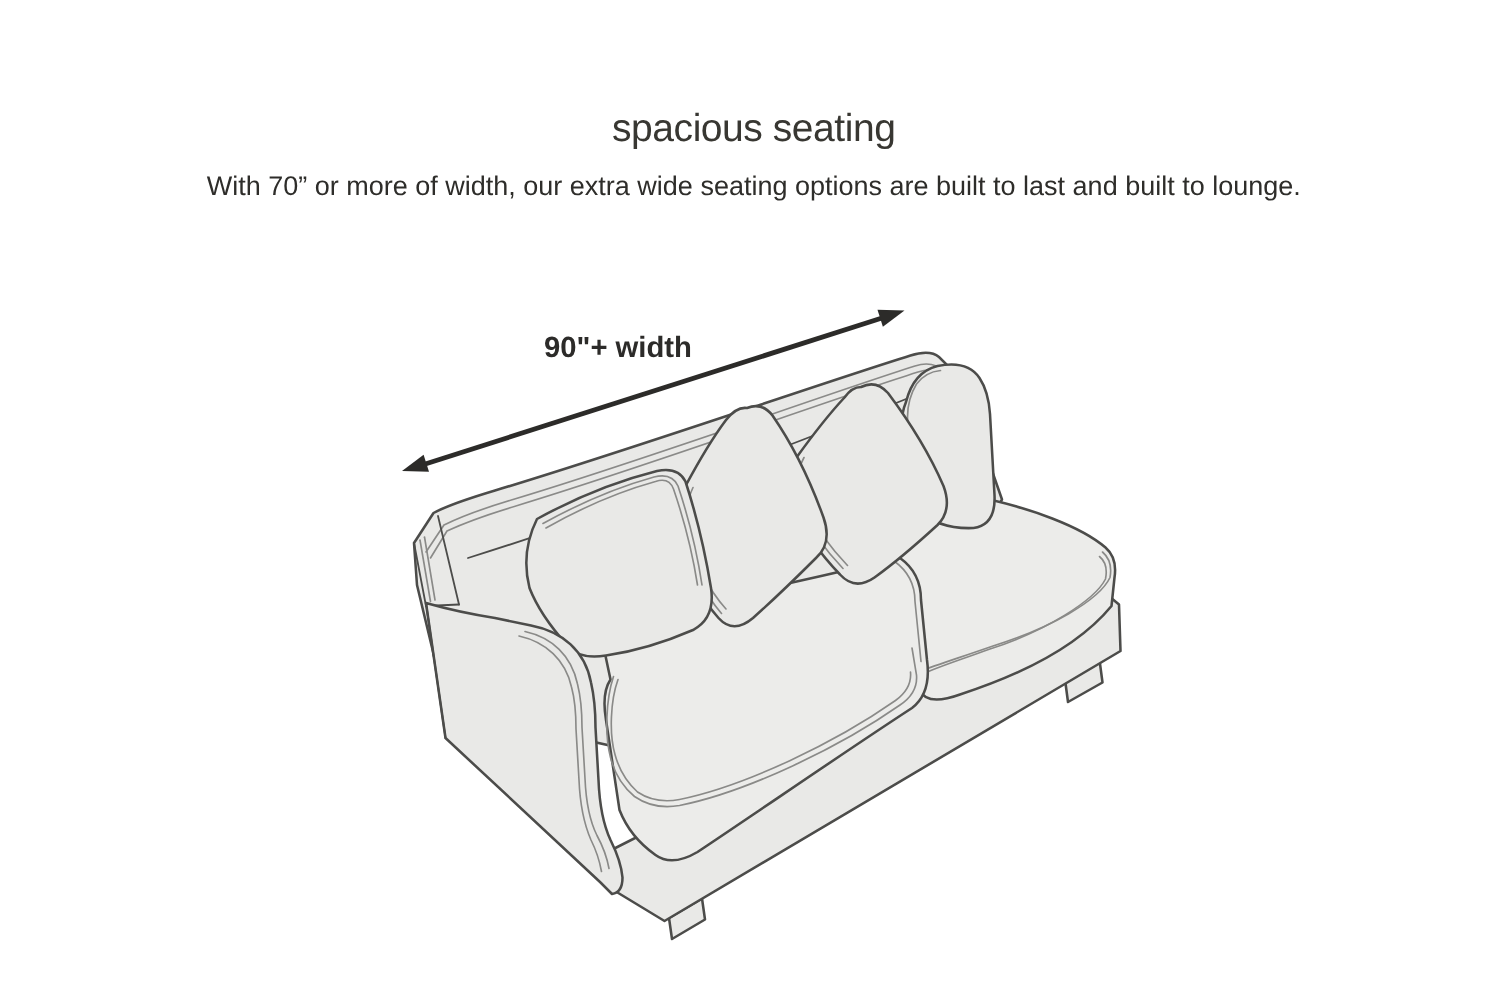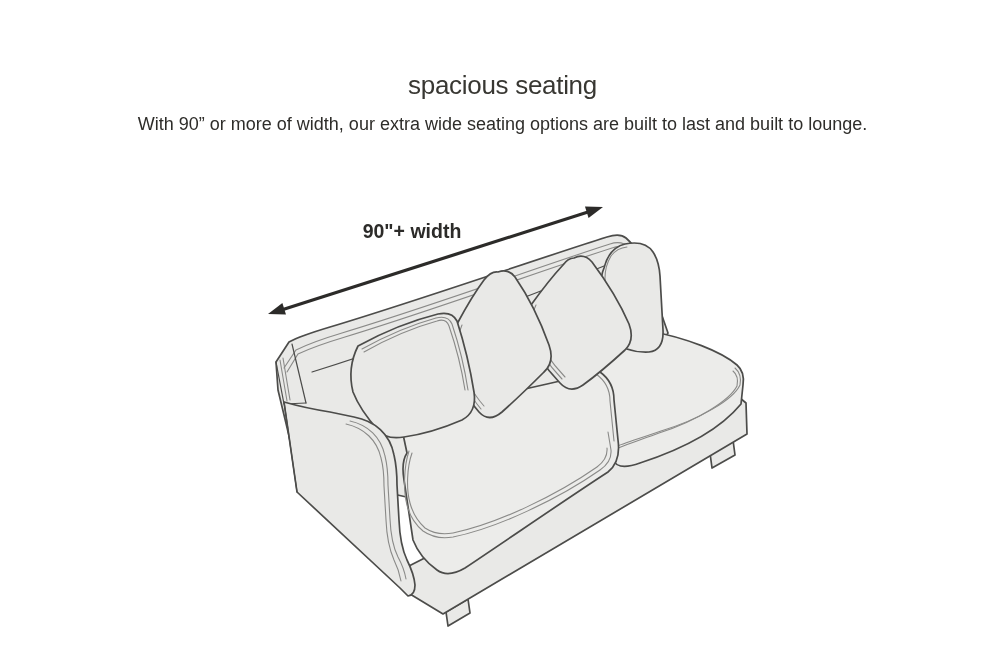--- a/index.html
+++ b/index.html
@@ -29,21 +29,21 @@
   .dim-label{fill:var(--accent);font-family:"Liberation Sans","DejaVu Sans",sans-serif;font-size:19.5px;font-weight:bold;text-anchor:middle;}
 </style>
 </head>
 <body>
 
 <div class="canvas">
 
   <h1 class="title">spacious seating</h1>
 
   <div class="desc">
-    <div>With 90” or more of width, our extra wide seating options are built to last and built to lounge.</div>
+    <div>With 70” or more of width, our extra wide seating options are built to last and built to lounge.</div>
   </div>
 
   <svg class="diagram" viewBox="0 0 1005 671" aria-hidden="true">
 
     <g>
       <line class="arrow-line" x1="283" y1="309.5" x2="588" y2="212"></line>
       <polygon class="arrow-head" points="268,314 286.0,314.5 282.4,303.1"></polygon>
       <polygon class="arrow-head" points="603,207 588.6,217.9 585.0,206.5"></polygon>
       <text class="dim-label" x="412" y="238">90"+ width</text>
     </g>

